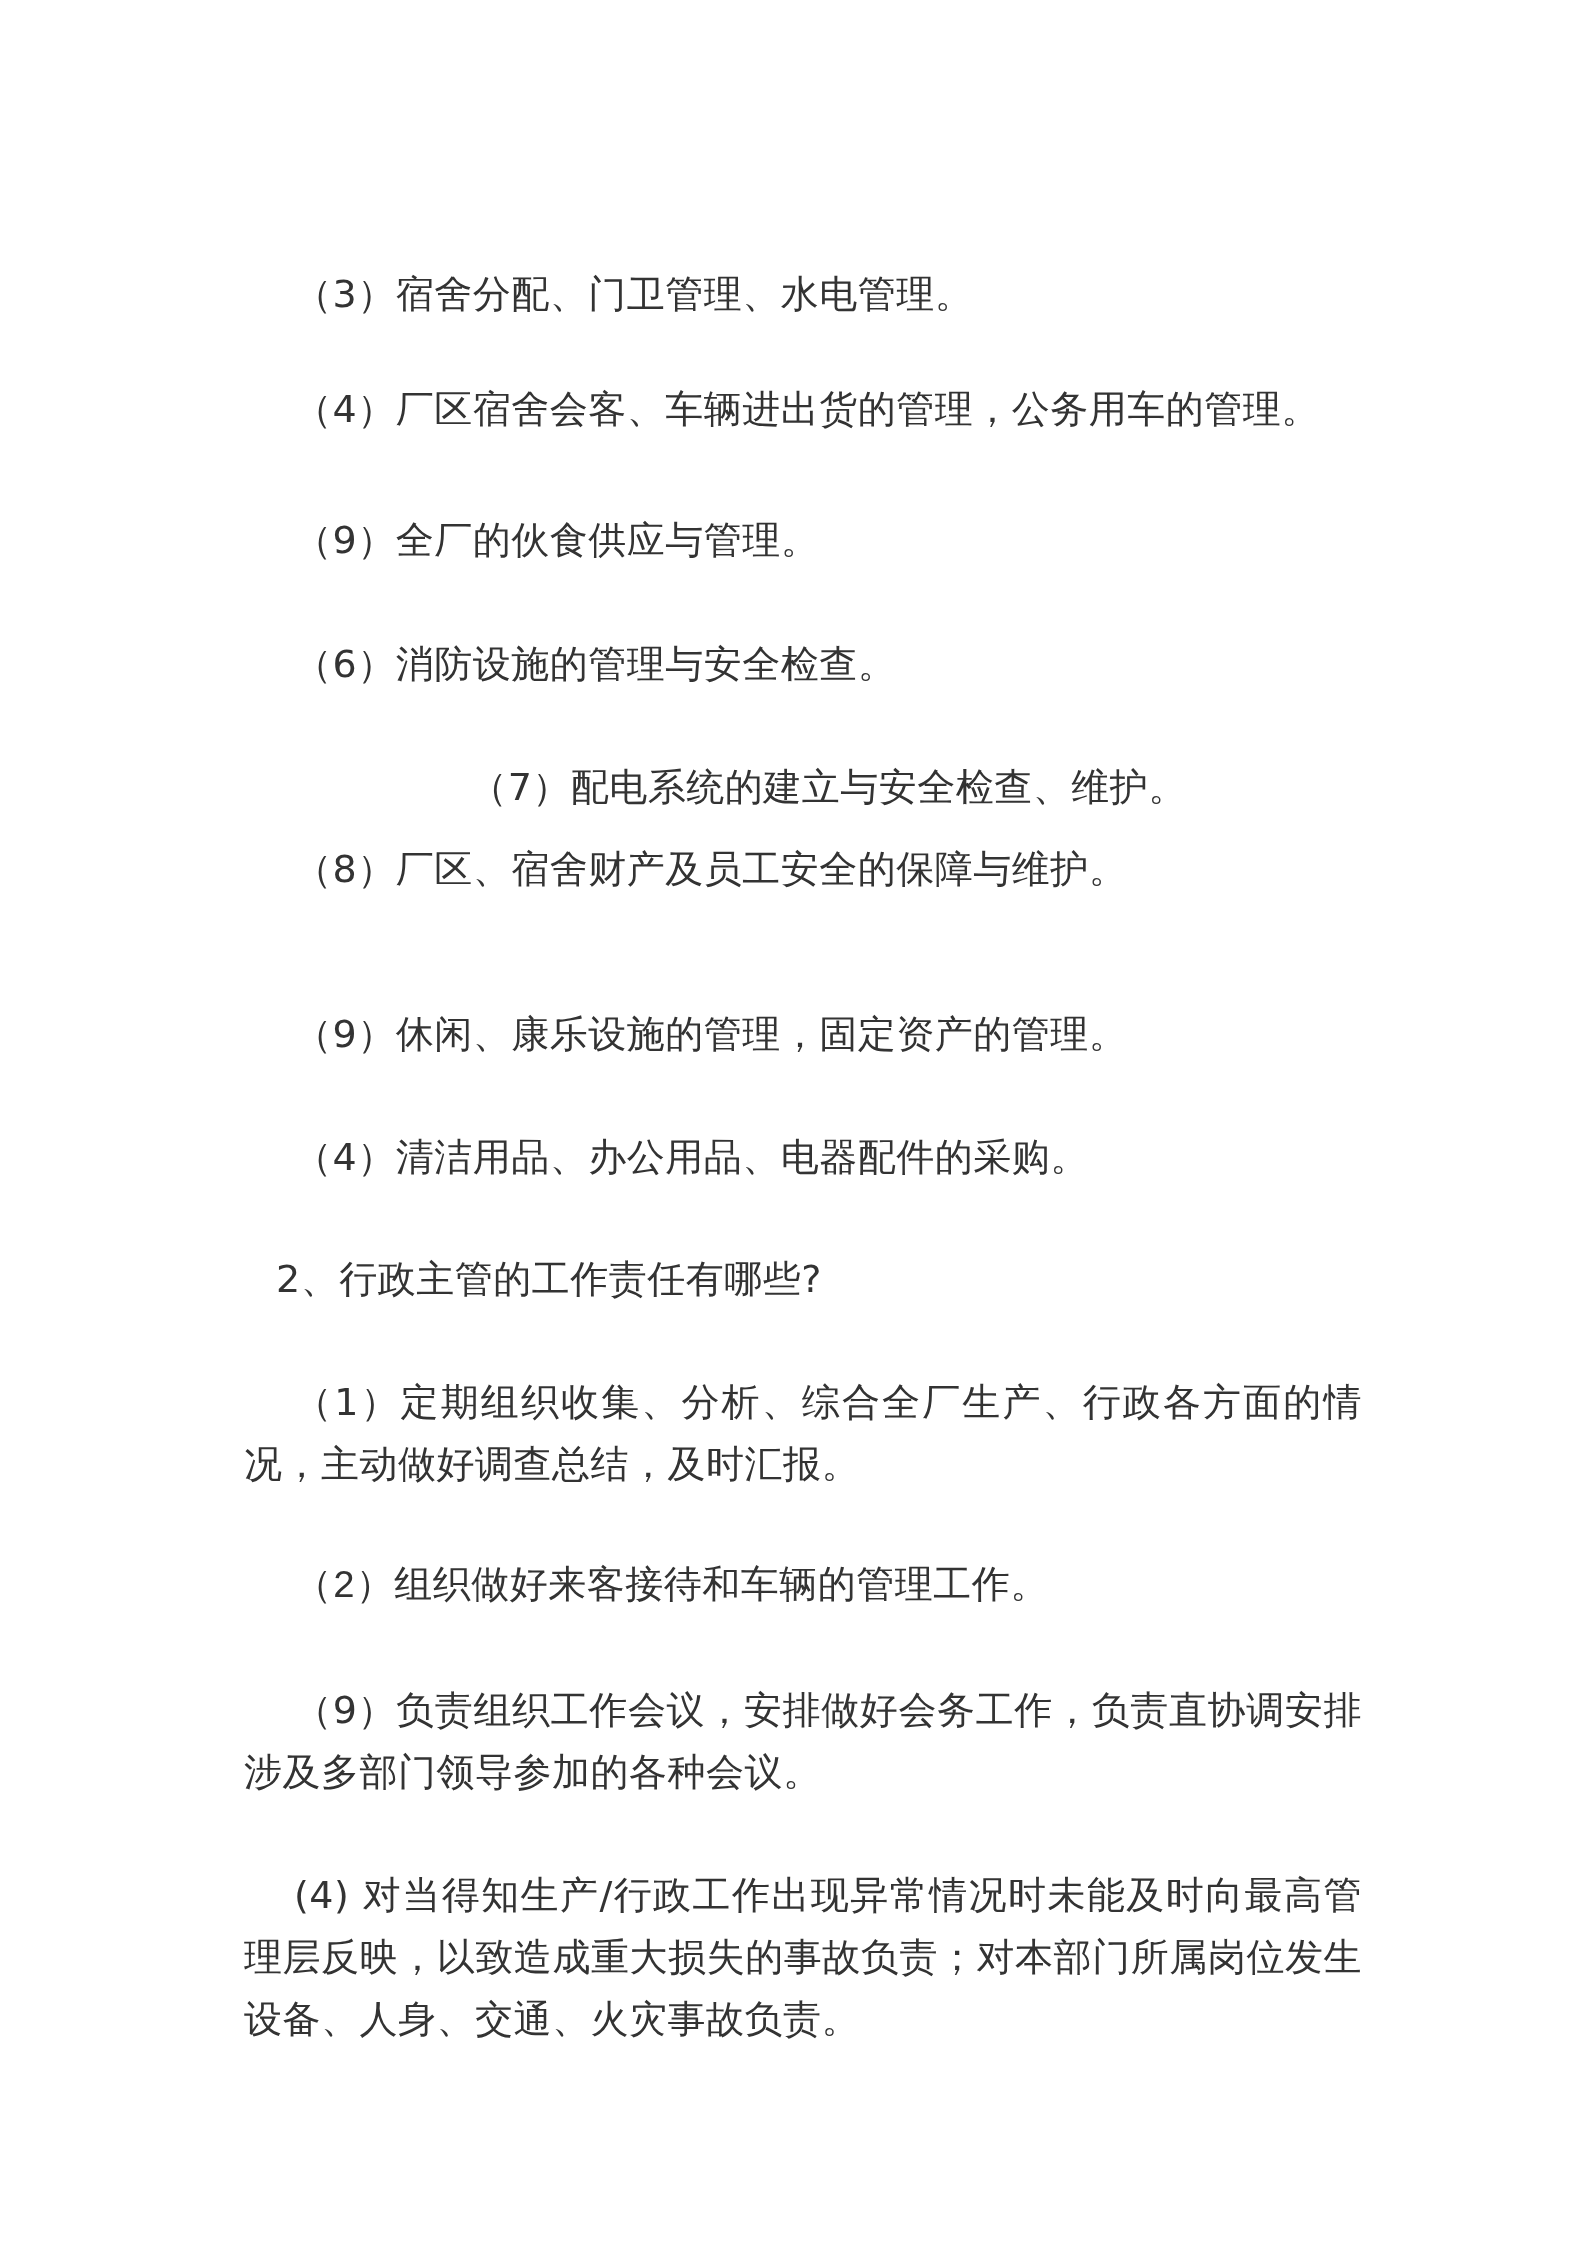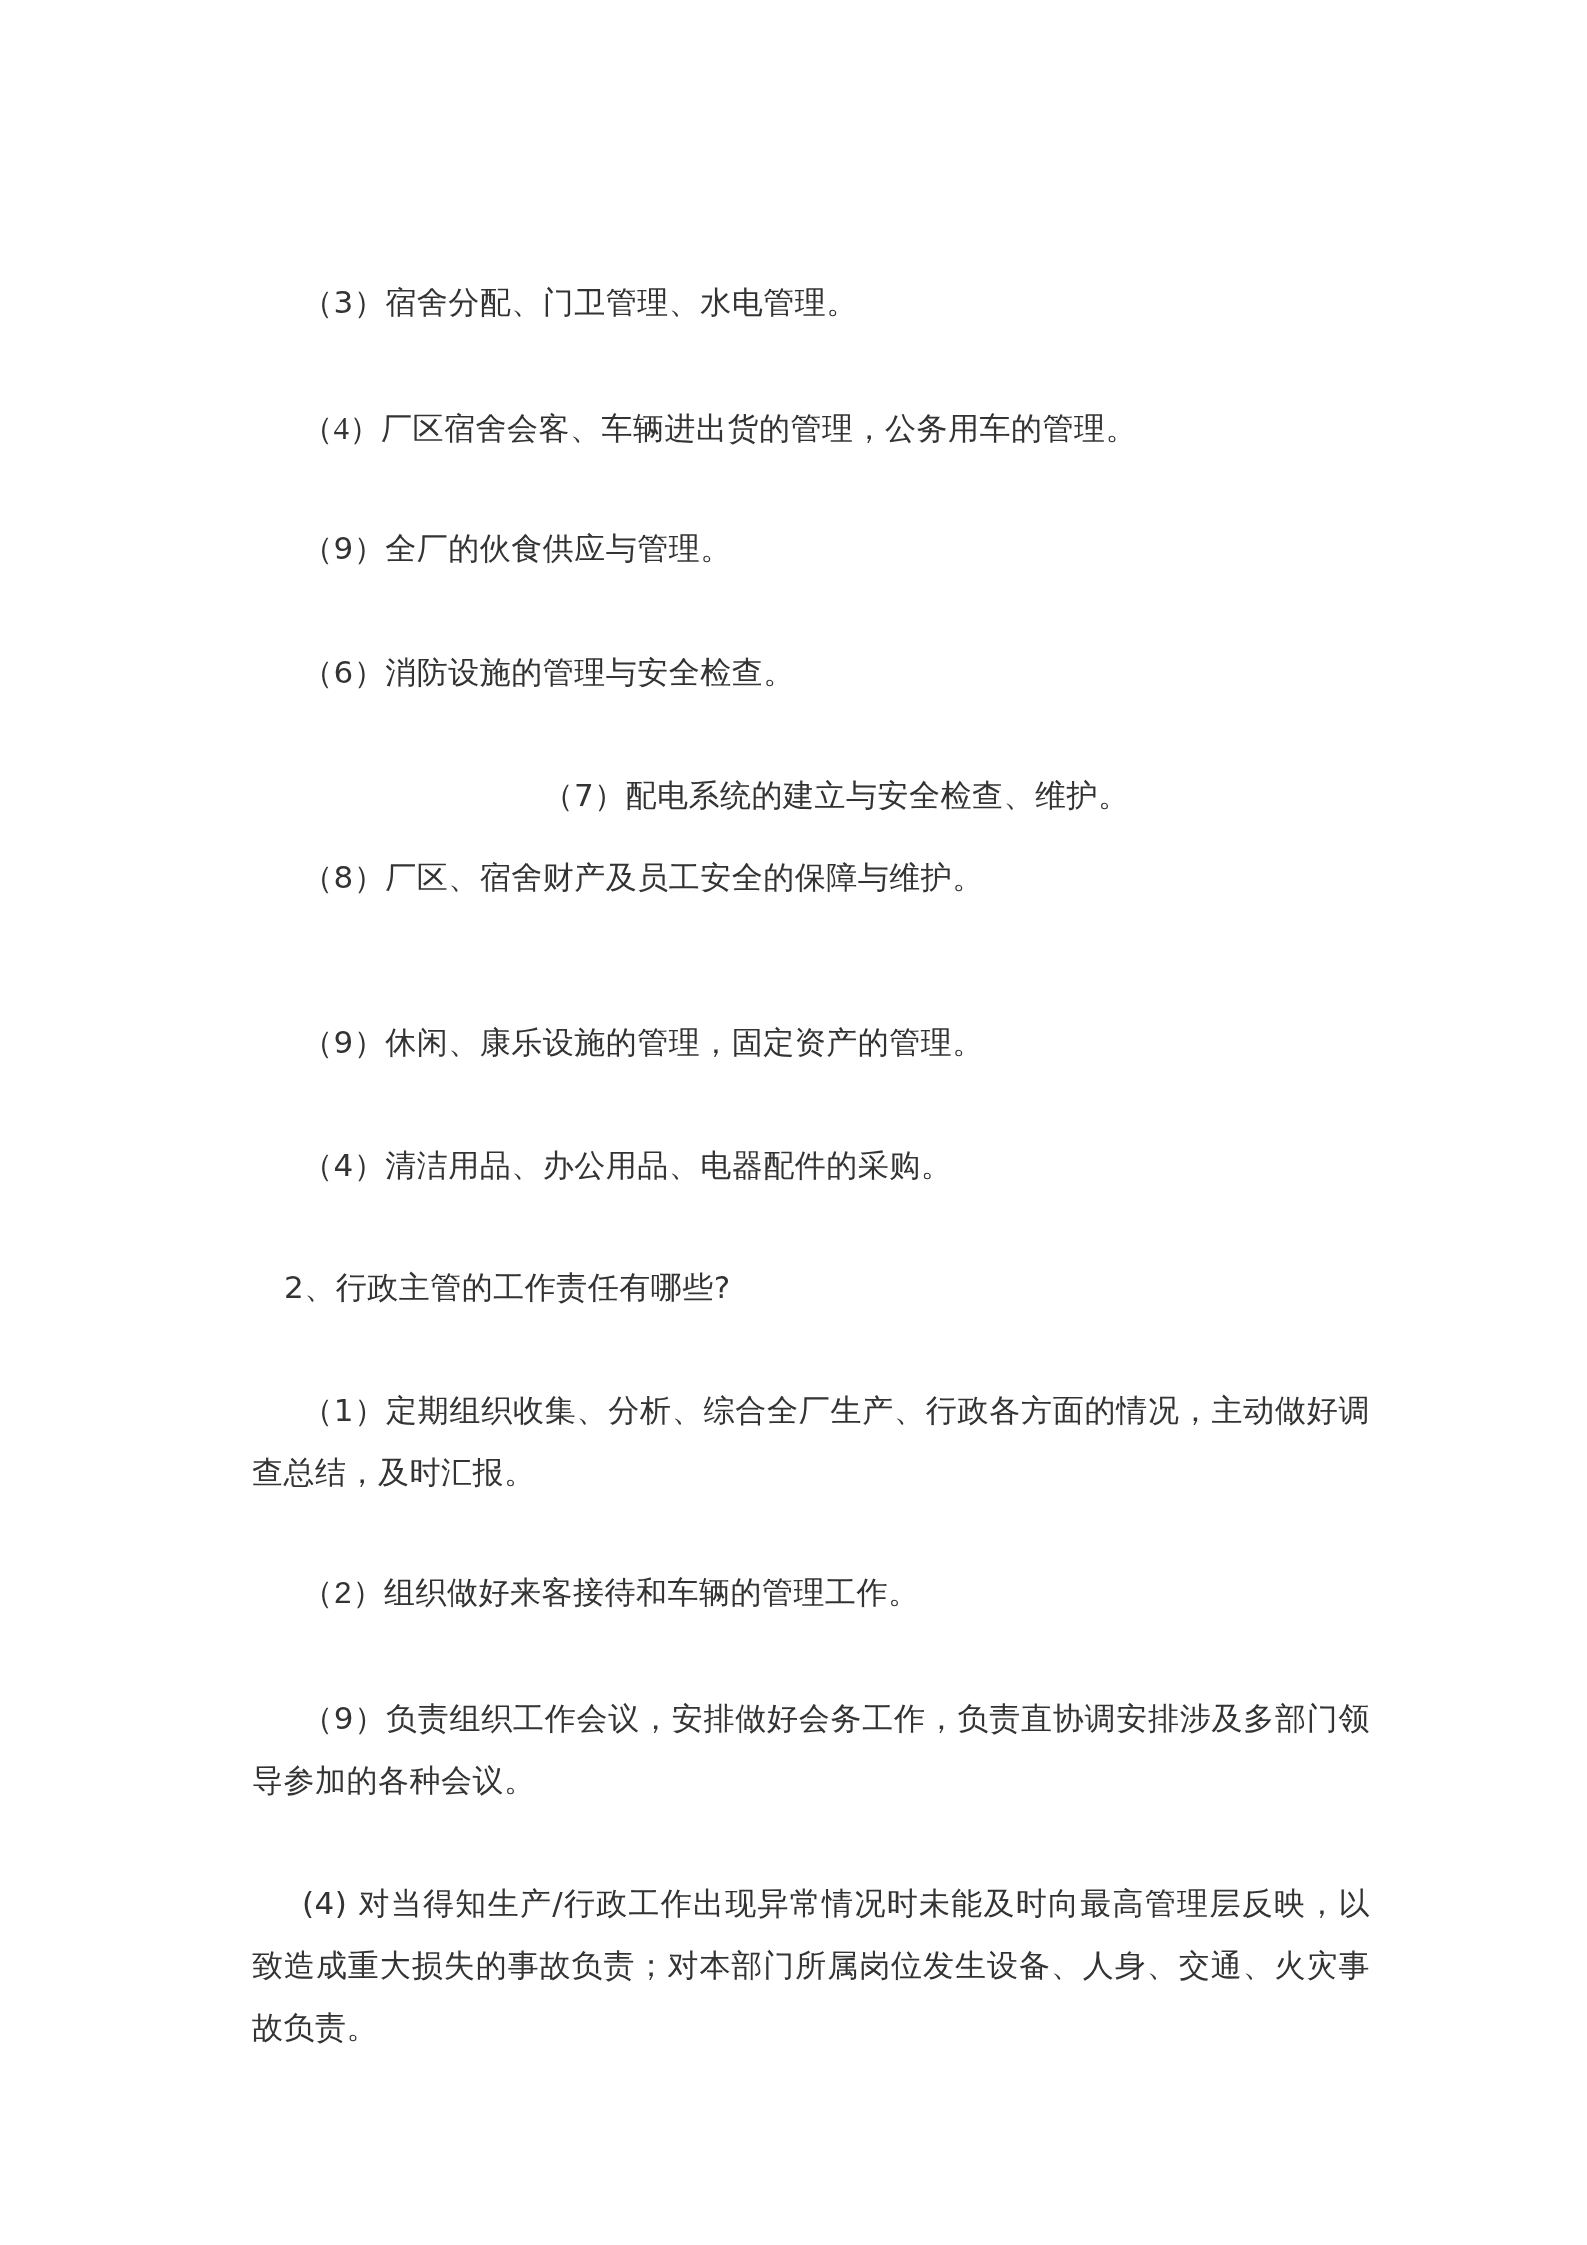--- a/index.html
+++ b/index.html
@@ -18,42 +18,42 @@
     .page {
       position: absolute;
       left: 240px;
       top: 0;
       width: 1118px;
     }
     .para {
       position: absolute;
       left: 0;
       width: 1118px;
-      font-size: 31px;
+      font-size: 38px;
       line-height: 62px;
       text-indent: 50px;
       letter-spacing: 0.5px;
-      margin: 12px;
+      margin: 4px;
       white-space: normal;
       word-break: break-all;
     }
     .para.heading {
       text-indent: 32px;
     }
     .para.justify {
       text-align: justify;
     }
   </style>
 </head>
 <body>
 
 <div class="page">
 
   <p class="para" style="top:259px;">（3）宿舍分配、门卫管理、水电管理。</p>
-  <p class="para" style="top:386px;font-family:Liberation Serif, serif;">（4）厂区宿舍会客、车辆进出货的管理，公务用车的管理。</p>
+  <p class="para" style="top:374px;">（4）厂区宿舍会客、车辆进出货的管理，公务用车的管理。</p>
   <p class="para" style="top:505px;">（9）全厂的伙食供应与管理。</p>
   <p class="para" style="top:629px;">（6）消防设施的管理与安全检查。</p>
   <p class="para" style="top:752px;text-align:center;">（7）配电系统的建立与安全检查、维护。</p>
   <p class="para" style="top:834px;">（8）厂区、宿舍财产及员工安全的保障与维护。</p>
   <p class="para" style="top:999px;">（9）休闲、康乐设施的管理，固定资产的管理。</p>
   <p class="para" style="top:1122px;">（4）清洁用品、办公用品、电器配件的采购。</p>
 
   <p class="para heading" style="top:1244px;">2、行政主管的工作责任有哪些?</p>
 
   <p class="para justify" style="top:1367px;">（1）定期组织收集、分析、综合全厂生产、行政各方面的情况，主动做好调查总结，及时汇报。</p>

